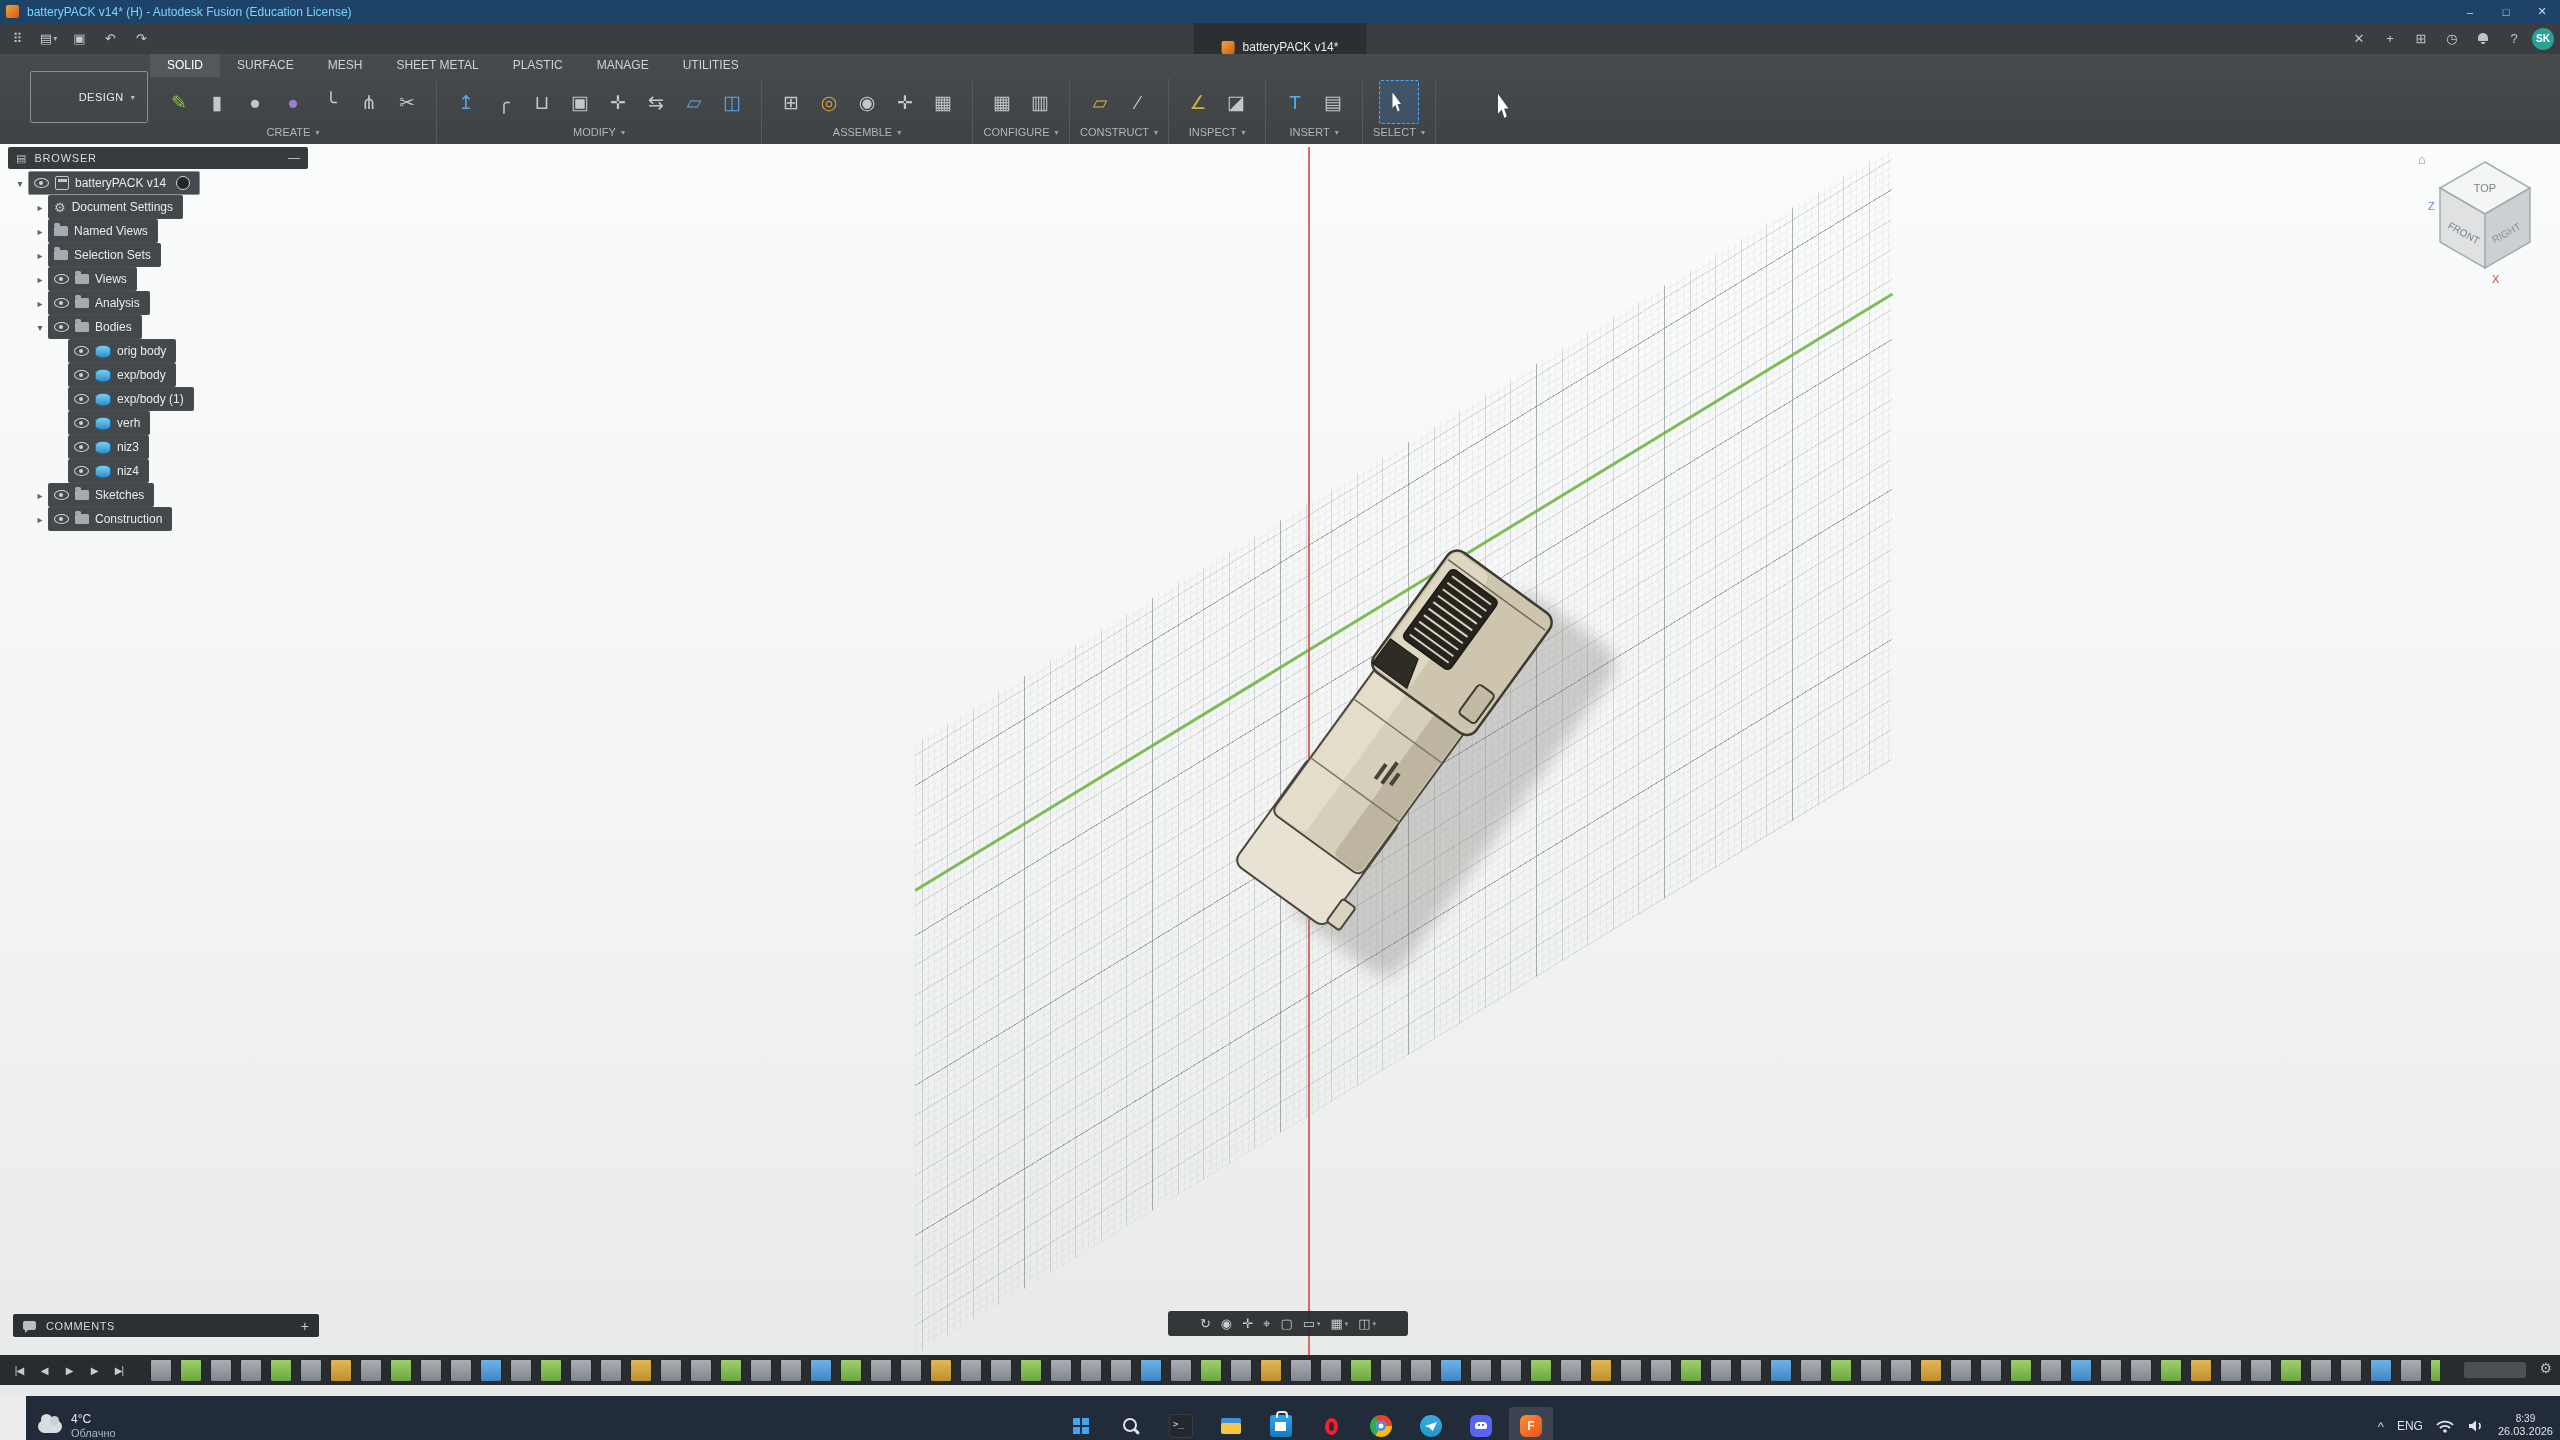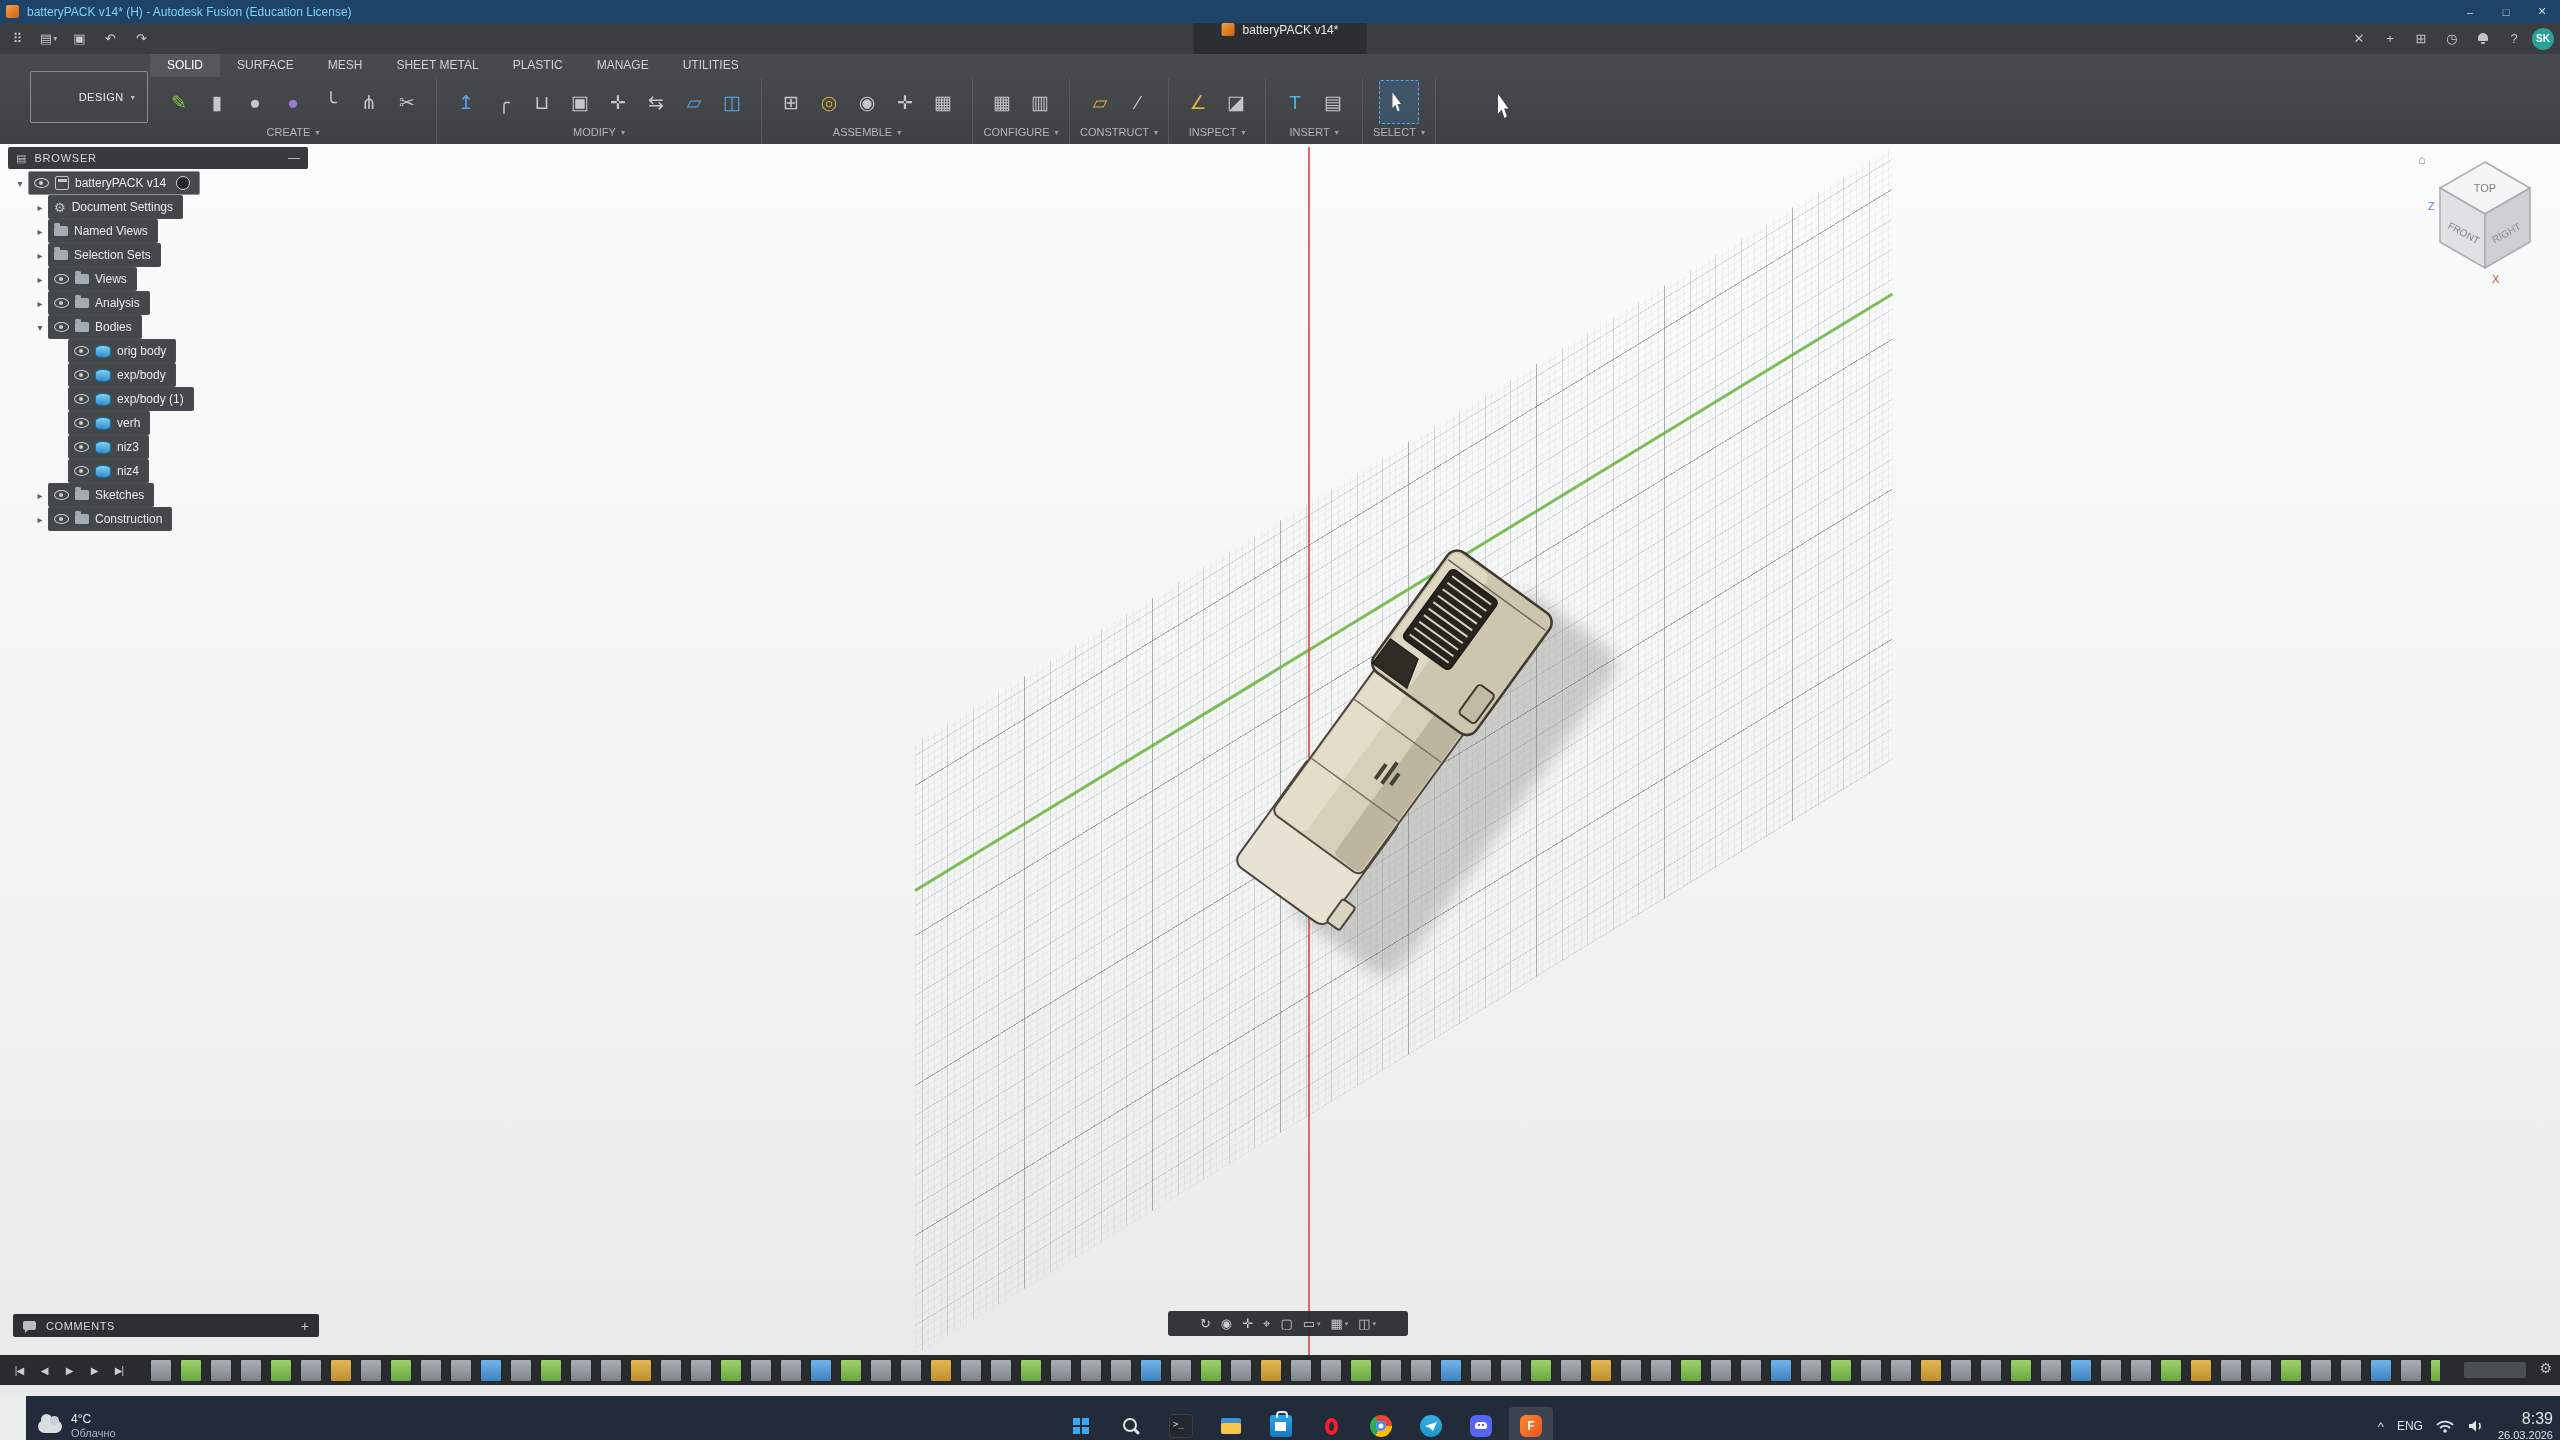--- a/index.html
+++ b/index.html
@@ -16,21 +16,21 @@
   .win-btn{width:36px;height:100%;display:flex;align-items:center;justify-content:center;
     color:#d3dae0;font-size:11px;}
 
   
   .tabbar{position:absolute;left:0;top:23px;width:2560px;height:31px;background:#3a3e42;}
   .qa{position:absolute;left:4px;top:0;height:100%;display:flex;align-items:center;gap:4px;}
   .qa-btn{width:27px;height:26px;display:flex;align-items:center;justify-content:center;
     color:#c6cacd;font-size:13px;border-radius:2px;}
   .qa-btn .caret{font-size:8px;margin-left:1px;color:#aaaeb1;}
   .doc-tab{position:absolute;left:50%;top:0;transform:translateX(-50%);height:31px;
-    background:#2c2f32;display:flex;align-items:flex-start;gap:8px;padding:0 28px;}
+    background:#2c2f32;display:flex;align-items:flex-end;gap:8px;padding:0 28px;}
   .doc-cube{width:13px;height:13px;border-radius:2px;flex:none;
     background:linear-gradient(135deg,#f2a044 0%,#e07a22 60%,#c9611a 100%);}
   .doc-tab .t-label{font-size:12px;color:#e8eaec;}
   .tsr{position:absolute;right:6px;top:0;height:100%;display:flex;align-items:center;gap:5px;}
   .tsr-btn{width:26px;height:26px;display:flex;align-items:center;justify-content:center;
     color:#c0c4c7;font-size:13px;}
   .avatar{width:22px;height:22px;border-radius:50%;background:#2aa198;color:#fff;
     font-size:10px;font-weight:bold;display:flex;align-items:center;justify-content:center;}
   .bell{width:12px;height:11px;position:relative;display:inline-block;}
   .bell::before{content:'';position:absolute;left:1px;top:0;width:10px;height:8px;
@@ -195,21 +195,21 @@
     background:#fff;border-radius:4px 4px 2px 2px;}
   .ic-discord-app::after{content:'';position:absolute;left:8px;top:9px;width:2px;height:2px;
     background:#5865f2;box-shadow:4px 0 #5865f2;}
   .ic-fusion-app{background:linear-gradient(135deg,#ff8a33,#e8531f);border-radius:6px;}
   .ic-fusion-app::before{content:'F';position:absolute;left:0;top:0;width:22px;height:22px;
     display:flex;align-items:center;justify-content:center;color:#fff;font-weight:bold;font-size:12px;}
   .tray{position:absolute;right:8px;top:0;height:100%;display:flex;align-items:center;gap:13px;color:#dfe3e6;}
   .tray .chev{font-size:13px;color:#d7dbdf;}
   .tray .lang{font-size:12px;}
   .clock{text-align:right;line-height:1.25;}
-  .clock .time{font-size:16px;}
+  .clock .time{font-size:10px;text-align:center;}
   .clock .date{font-size:11px;}
   .tray .bell{color:#dfe3e6;}
   .show-desktop{position:absolute;right:0;top:9px;height:26px;width:5px;
     border-left:1px solid rgba(255,255,255,.3);}
   .glyph{line-height:1;}
 </style>
 </head>
 <body>
 
 <div class="screen">

